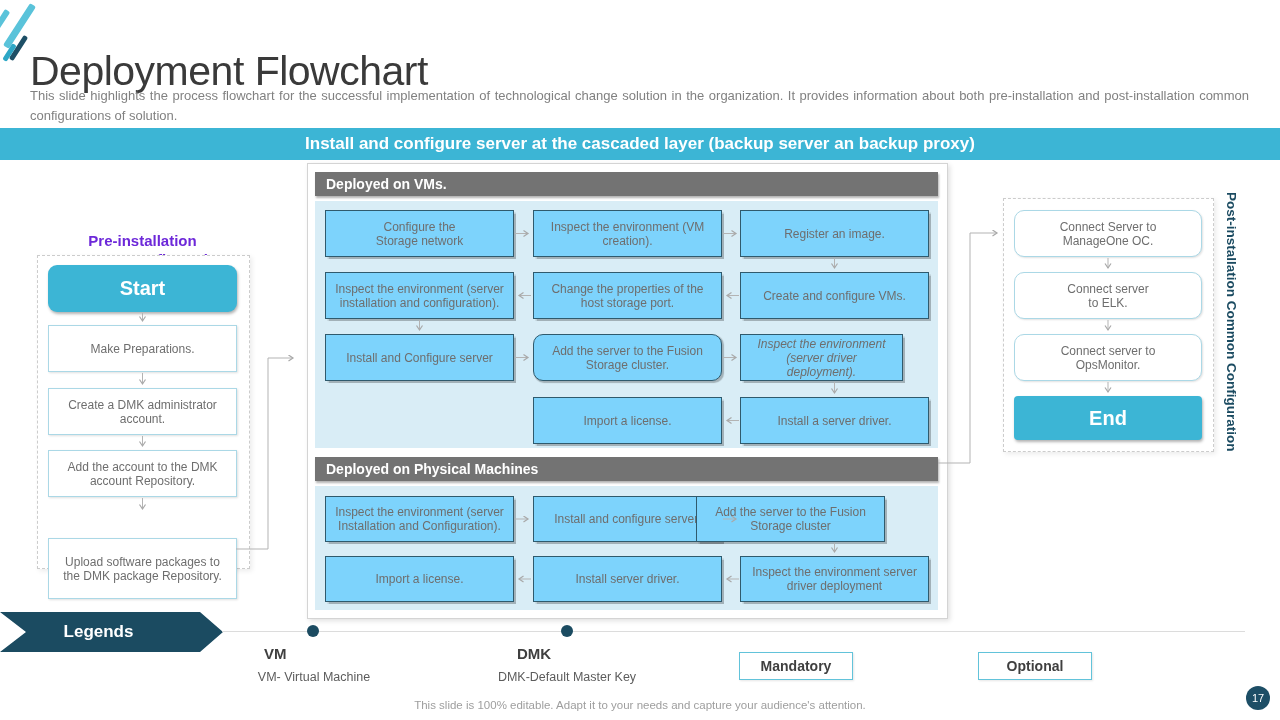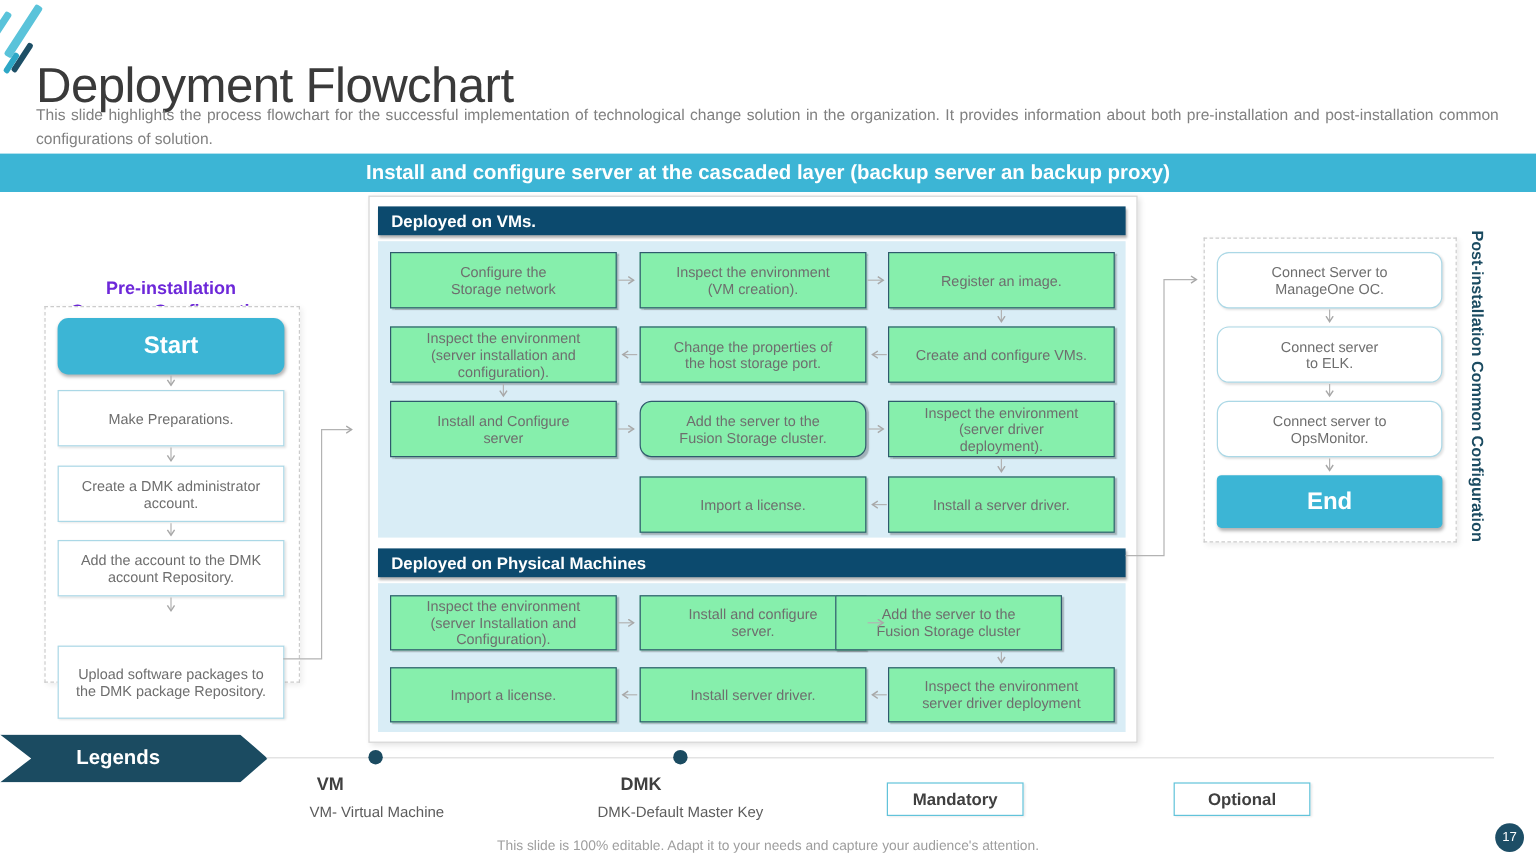--- a/index.html
+++ b/index.html
@@ -26,28 +26,28 @@
          box-shadow:1px 2px 3px rgba(0,0,0,0.3); }
 
   .stepbox { background:#ffffff; border:1px solid #abd8e6; color:#6e6e6e; font-size:12px;
              display:flex; align-items:center; justify-content:center; text-align:center;
              padding:2px 8px; box-sizing:border-box; white-space:pre-line;
              box-shadow:1px 1px 2px rgba(0,0,0,0.12); }
   .rounded { border-radius:10px; }
 
   .center-frame { left:307px; top:163px; width:639px; height:454px; background:#ffffff;
                   border:1px solid #d4d4d4; box-shadow:2px 2px 5px rgba(0,0,0,0.12); }
-  .bar { background:#0c4a6e; color:#ffffff; font-weight:bold; font-size:14px;
+  .bar { background:#737373; color:#ffffff; font-weight:bold; font-size:14px;
          display:flex; align-items:center; padding-left:11px; box-sizing:border-box;
          box-shadow:1px 2px 2px rgba(0,0,0,0.3); }
   .panel { background:#d9edf6; }
 
-  .gridbox { background:#86efac; border:1px solid #2f5a6d; color:#6e6e6e; font-size:12px;
+  .gridbox { background:#7dd3fc; border:1px solid #2f5a6d; color:#6e6e6e; font-size:12px;
              display:flex; align-items:center; justify-content:center; text-align:center;
-             padding:2px 22px; box-sizing:border-box; white-space:pre-line;
+             padding:2px 9px; box-sizing:border-box; white-space:pre-line;
              box-shadow:1.5px 1.5px 1px rgba(0,0,0,0.25); }
 
   .vlabel { writing-mode:vertical-rl; font-weight:bold; font-size:13.5px; color:#1b4b61;
             text-align:center; width:20px; }
 
   .overlay { position:absolute; left:0; top:0; pointer-events:none; }
 
   .legend-chevron { left:0; top:612px; width:223px; height:40px; background:#1b4b61;
                     clip-path:polygon(0 0, 200px 0, 223px 50%, 200px 100%, 0 100%, 26px 50%);
                     display:flex; align-items:center; justify-content:center;
@@ -95,21 +95,21 @@
 
   <div class="abs gridbox" style="left:325px; top:210px; width:189px; height:47px;">Configure the
 Storage network</div>
   <div class="abs gridbox" style="left:533px; top:210px; width:189px; height:47px;">Inspect the environment (VM creation).</div>
   <div class="abs gridbox" style="left:740px; top:210px; width:189px; height:47px;">Register an image.</div>
   <div class="abs gridbox" style="left:325px; top:272px; width:189px; height:47px;">Inspect the environment (server installation and configuration).</div>
   <div class="abs gridbox" style="left:533px; top:272px; width:189px; height:47px;">Change the properties of the host storage port.</div>
   <div class="abs gridbox" style="left:740px; top:272px; width:189px; height:47px;">Create and configure VMs.</div>
   <div class="abs gridbox" style="left:325px; top:334px; width:189px; height:47px;">Install and Configure server</div>
   <div class="abs gridbox" style="left:533px; top:334px; width:189px; height:47px;border-radius:10px;">Add the server to the Fusion Storage cluster.</div>
-  <div class="abs gridbox" style="left:740px; top:334px; width:189px; height:47px;">Inspect the environment (server driver deployment).</div>
+  <div class="abs gridbox" style="left:740px; top:334px; width:163px; height:47px;font-style:italic;">Inspect the environment (server driver deployment).</div>
   <div class="abs gridbox" style="left:533px; top:397px; width:189px; height:47px;">Import a license.</div>
   <div class="abs gridbox" style="left:740px; top:397px; width:189px; height:47px;">Install a server driver.</div>
 
   <div class="abs bar" style="left:315px; top:457px; width:623px; height:24px;">Deployed on Physical Machines</div>
   <div class="abs panel" style="left:315px; top:486px; width:623px; height:124px;"></div>
 
   <div class="abs gridbox" style="left:325px; top:496px; width:189px; height:46px;">Inspect the environment (server Installation  and Configuration).</div>
   <div class="abs gridbox" style="left:533px; top:496px; width:189px; height:46px;">Install and configure server.</div>
   <div class="abs gridbox" style="left:696px; top:496px; width:189px; height:46px;">Add the server to the Fusion Storage cluster</div>
   <div class="abs gridbox" style="left:325px; top:556px; width:189px; height:46px;">Import a license.</div>

